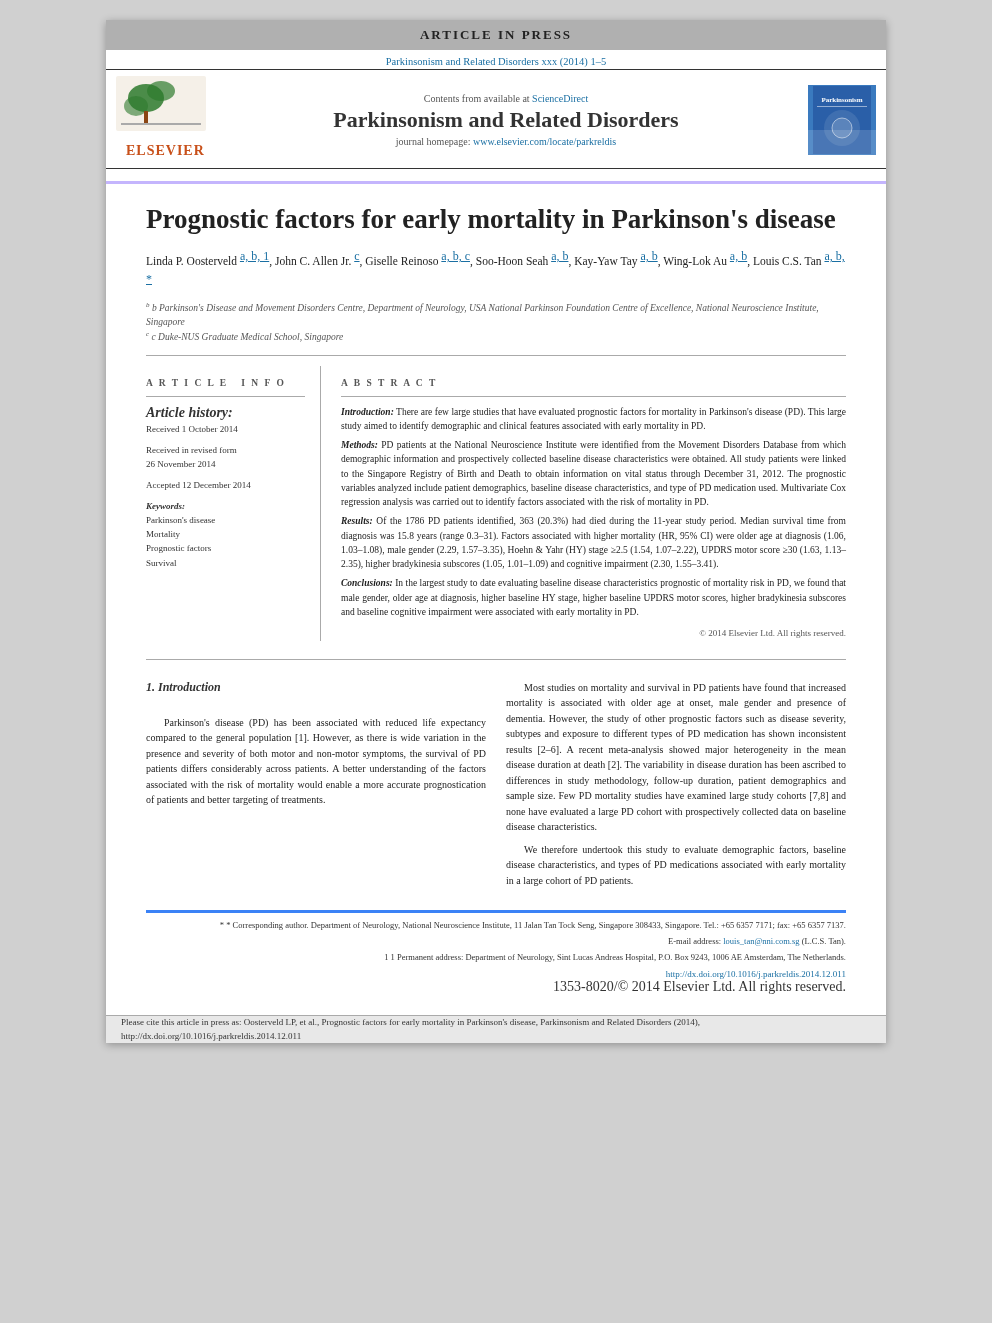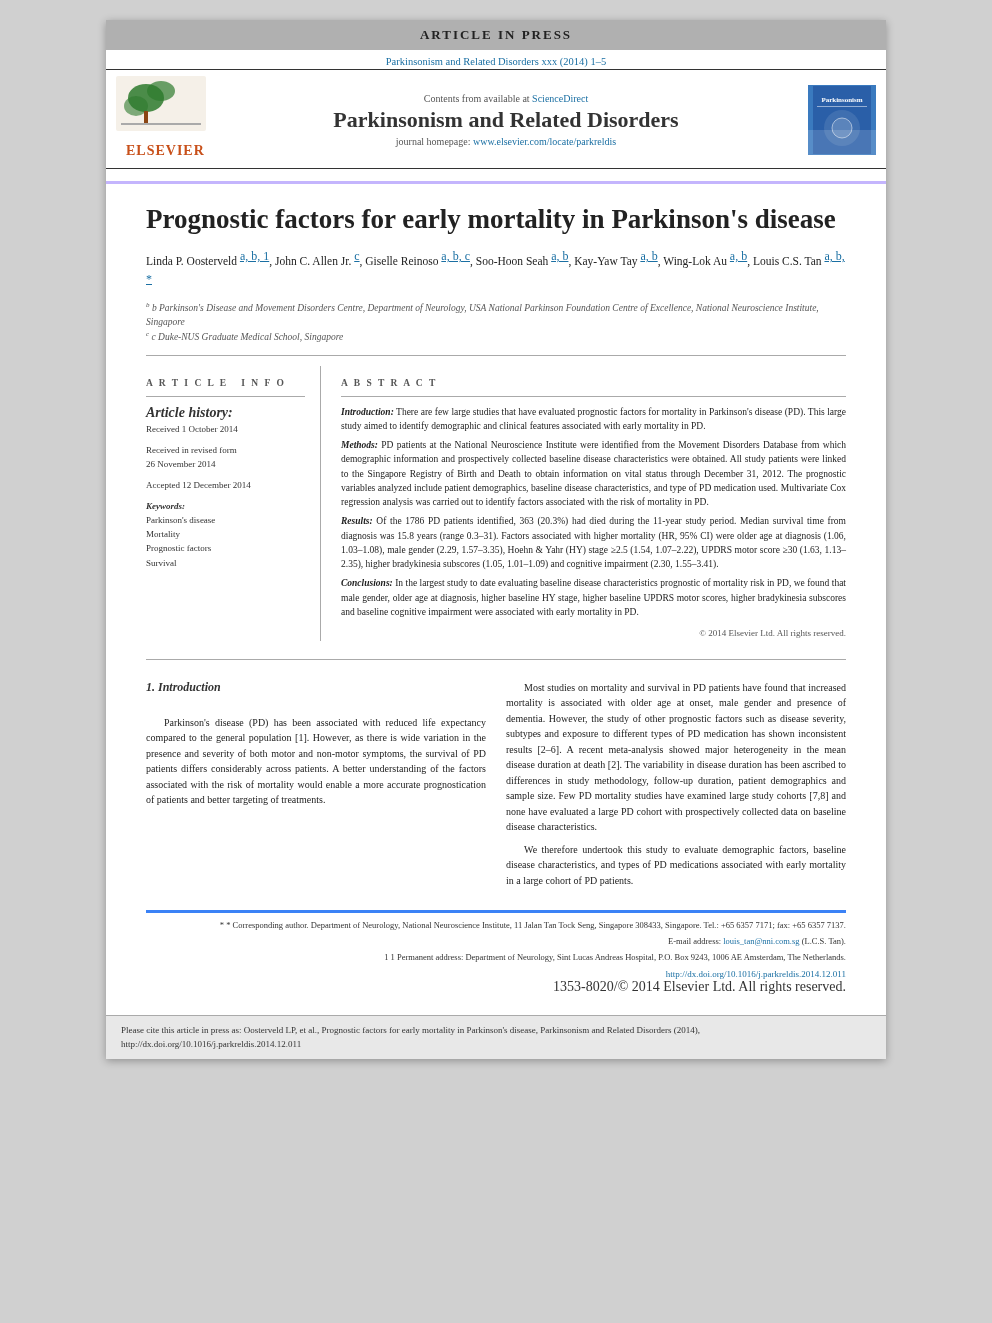--- a/index.html
+++ b/index.html
@@ -288,21 +288,21 @@
     .license-text {
       font-size: 14px;
       color: #333;
     }
 
     
     .citation-banner {
       background: #e8e8e8;
       border-top: 1px solid #aaa;
       margin-top: 20px;
-      padding: 8px 15px;
+      padding: 0 15px;
       font-size: 9px;
       color: #333;
       line-height: 1.5;
     }
 
     .ref-link {
       color: #1a6fa3;
       text-decoration: none;
     }
   </style>

